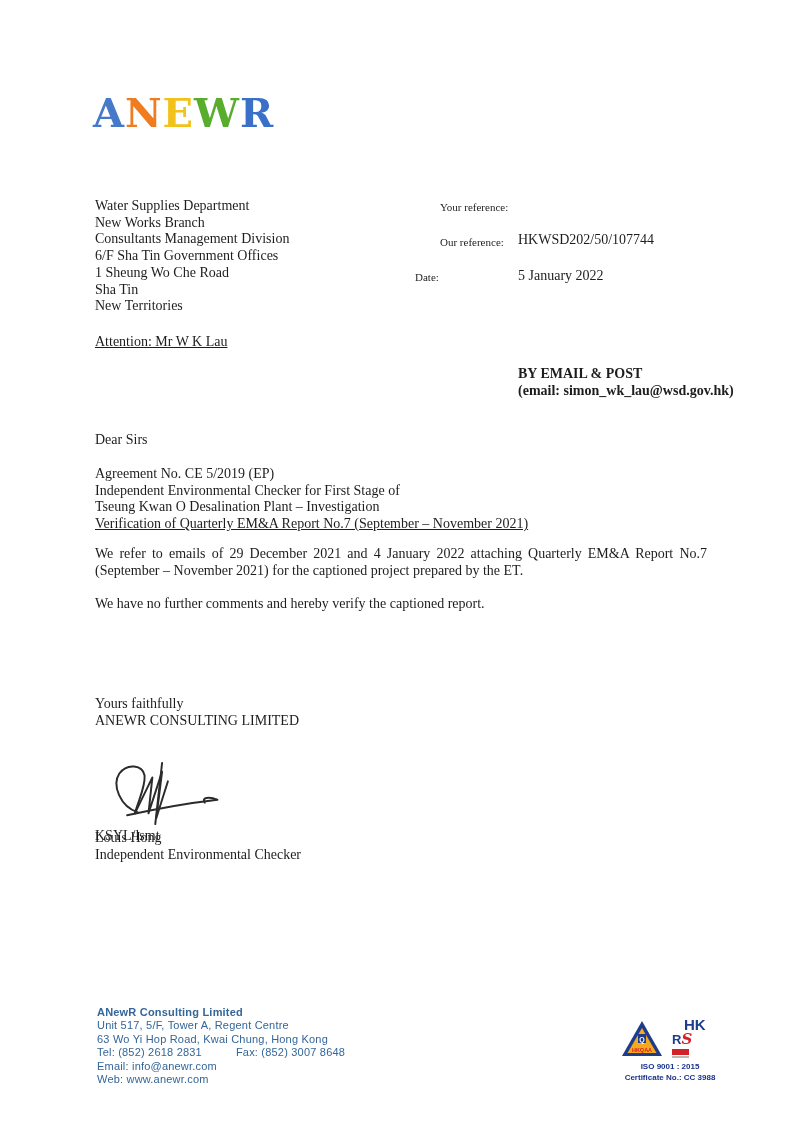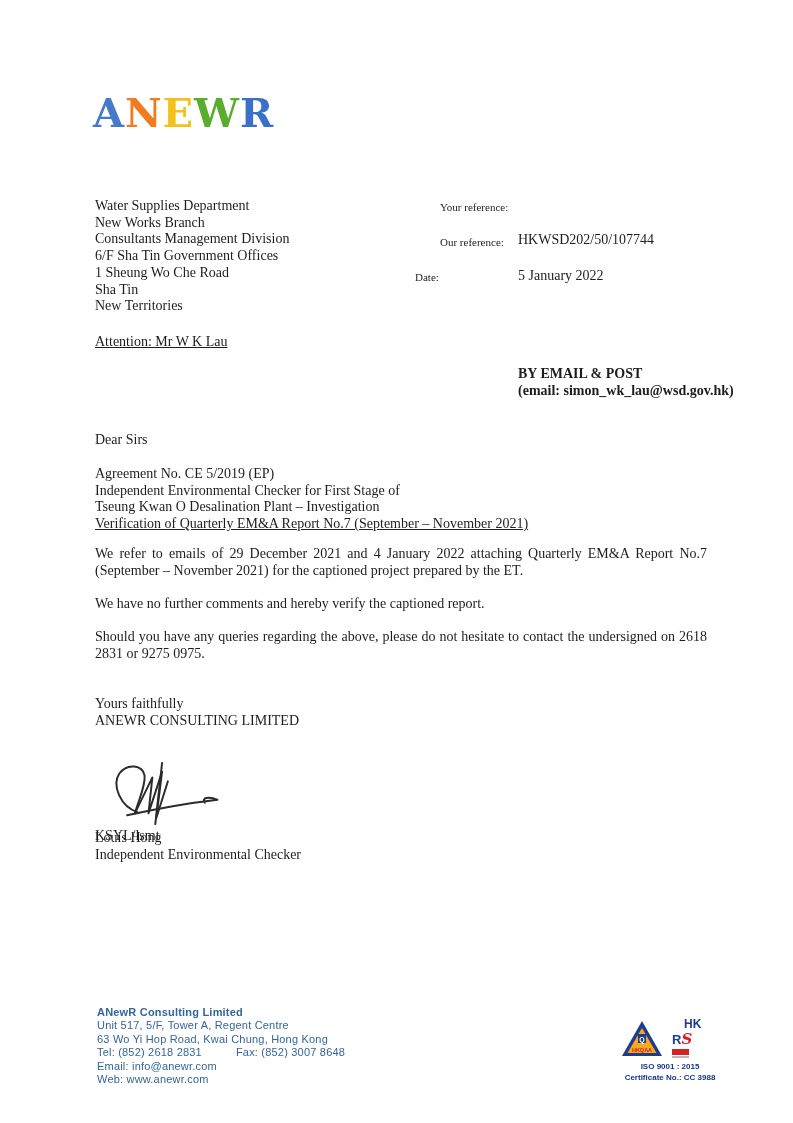--- a/index.html
+++ b/index.html
@@ -30,21 +30,21 @@
   }
   .footer .company { font-weight:bold; }
   .footer .telgap { display:inline-block; width:34px; }
 
   .cert {
     font-family:"Liberation Sans", sans-serif; font-weight:bold;
     font-size:8px; line-height:11px; color:#16348c; text-align:center;
   }
 
   .hkrs { font-family:"Liberation Sans", sans-serif; font-weight:bold; color:#1e3c8c; }
-  .hkrs .hk { font-size:12px; line-height:11px; letter-spacing:0px;padding-left:12px; }
+  .hkrs .hk { font-size:15px; line-height:11px; letter-spacing:0px;padding-left:12px; }
   .hkrs .r  { font-size:13px; line-height:12px; }
   .hkrs .s  { font-family:"DejaVu Serif", serif; font-style:italic; font-size:15px; color:#d42027; }
   .hkrs .redbox { width:17px; height:6px; background:#d42027; margin-top:1px; }
   .hkrs .grayline { width:17px; height:2px; background:#b8b8b8; margin-top:1px; }
 </style>
 </head>
 <body>
 
 <div class="page">
 
@@ -82,21 +82,20 @@
 
   <div class="abs t13" style="left:95px; top:466px;">
     <div>Agreement No. CE 5/2019 (EP)</div>
     <div>Independent Environmental Checker for First Stage of</div>
     <div>Tseung Kwan O Desalination Plant – Investigation</div>
     <div class="underline">Verification of Quarterly EM&amp;A Report No.7 (September – November 2021)</div>
   </div>
 
   <div class="abs t13 para justify" style="left:95px; top:546px;">We refer to emails of 29 December 2021 and 4 January 2022 attaching Quarterly EM&amp;A Report No.7 (September – November 2021) for the captioned project prepared by the ET.</div>
   <div class="abs t13 para" style="left:95px; top:596px;">We have no further comments and hereby verify the captioned report.</div>
-  <div class="abs t13 para justify" style="left:95px; top:629px;">Should you have any queries regarding the above, please do not hesitate to contact the undersigned on 2618 2831 or 9275 0975.</div>
 
   <div class="abs t13" style="left:95px; top:696px;">
     <div>Yours faithfully</div>
     <div>ANEWR CONSULTING LIMITED</div>
   </div>
 
   <svg class="abs sig-svg" style="left:106px; top:758px;" width="118" height="68" viewBox="0 0 120 70">
     <path d="M32,56 C14,50 5,28 13,16 C21,5 37,7 39,18 C40,29 33,43 29,57"></path>
     <path d="M29,57 L47,20 L43,57 L57,14 L51,62 L63,24"></path>
     <path d="M57,5 L50,68"></path>

